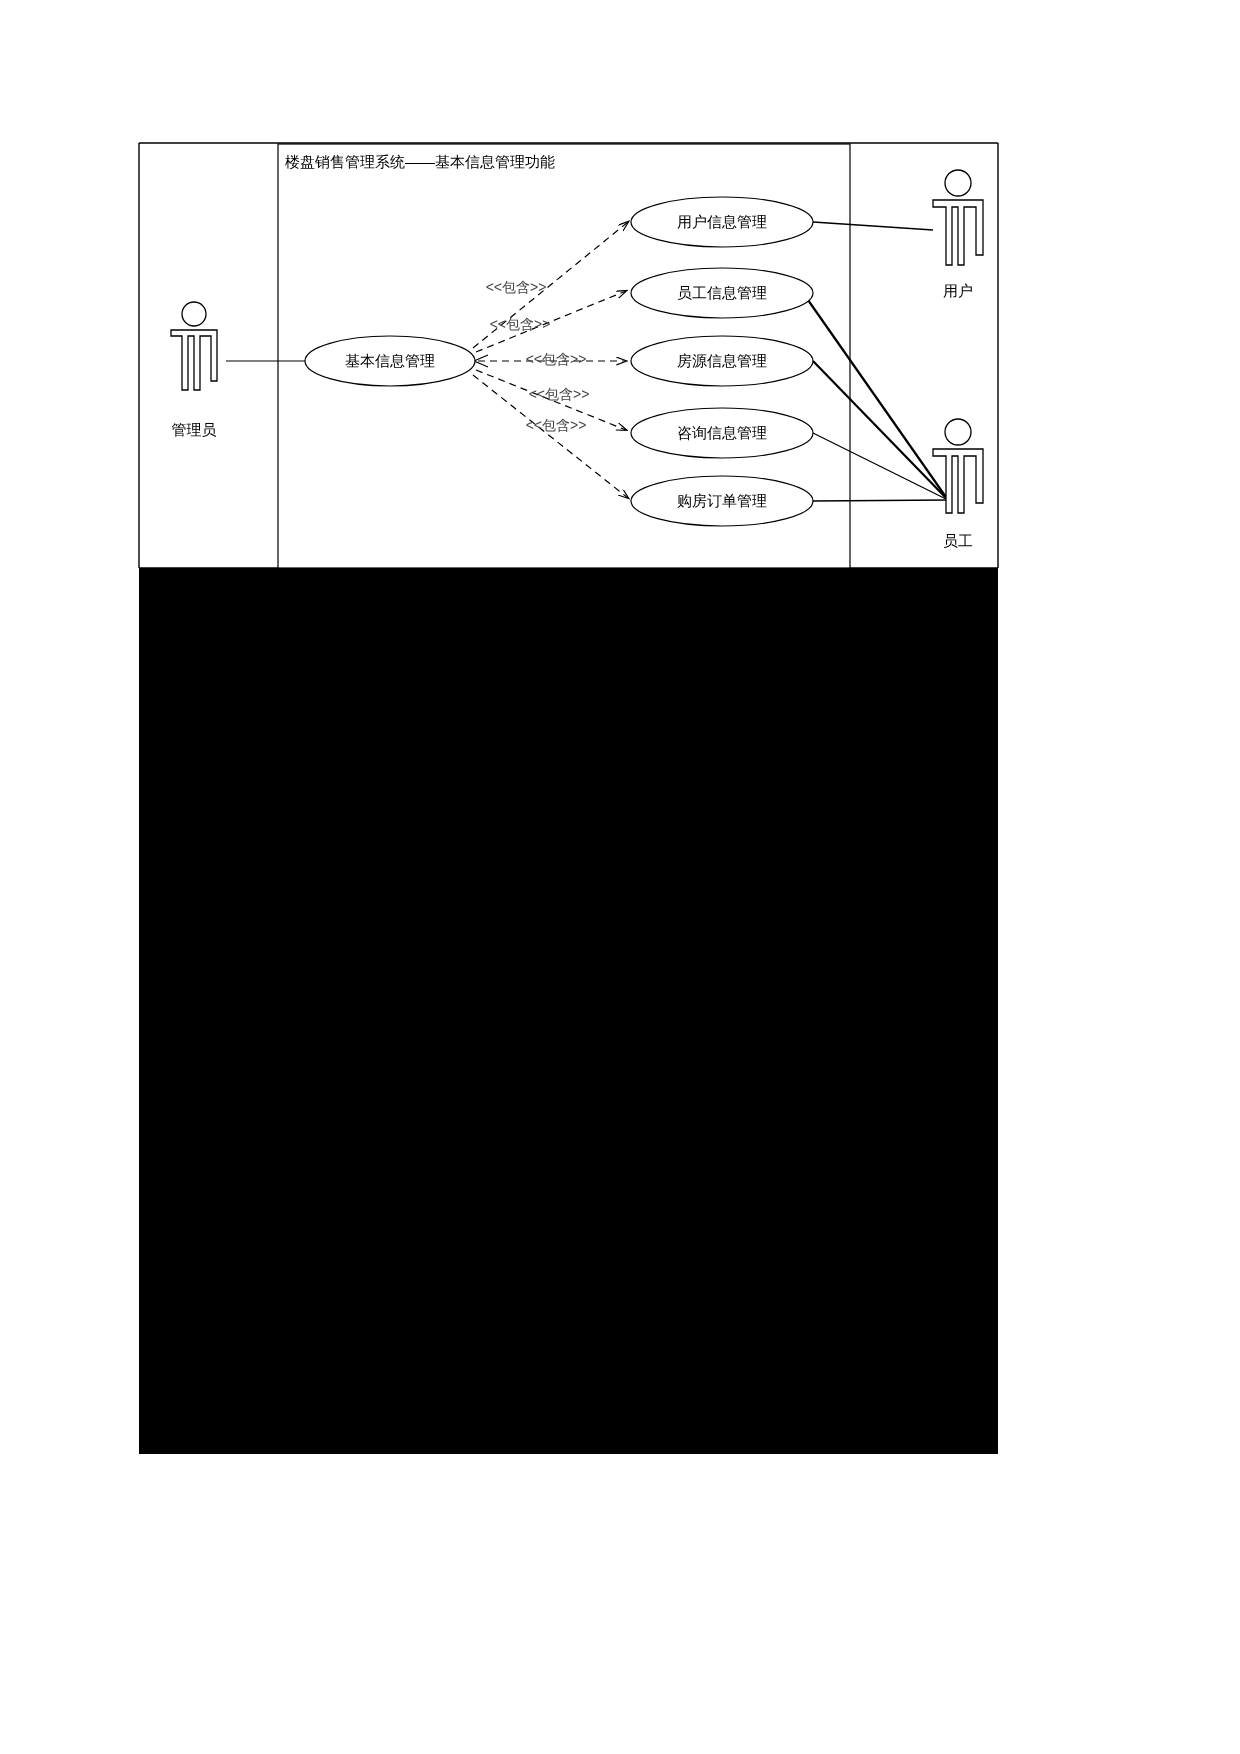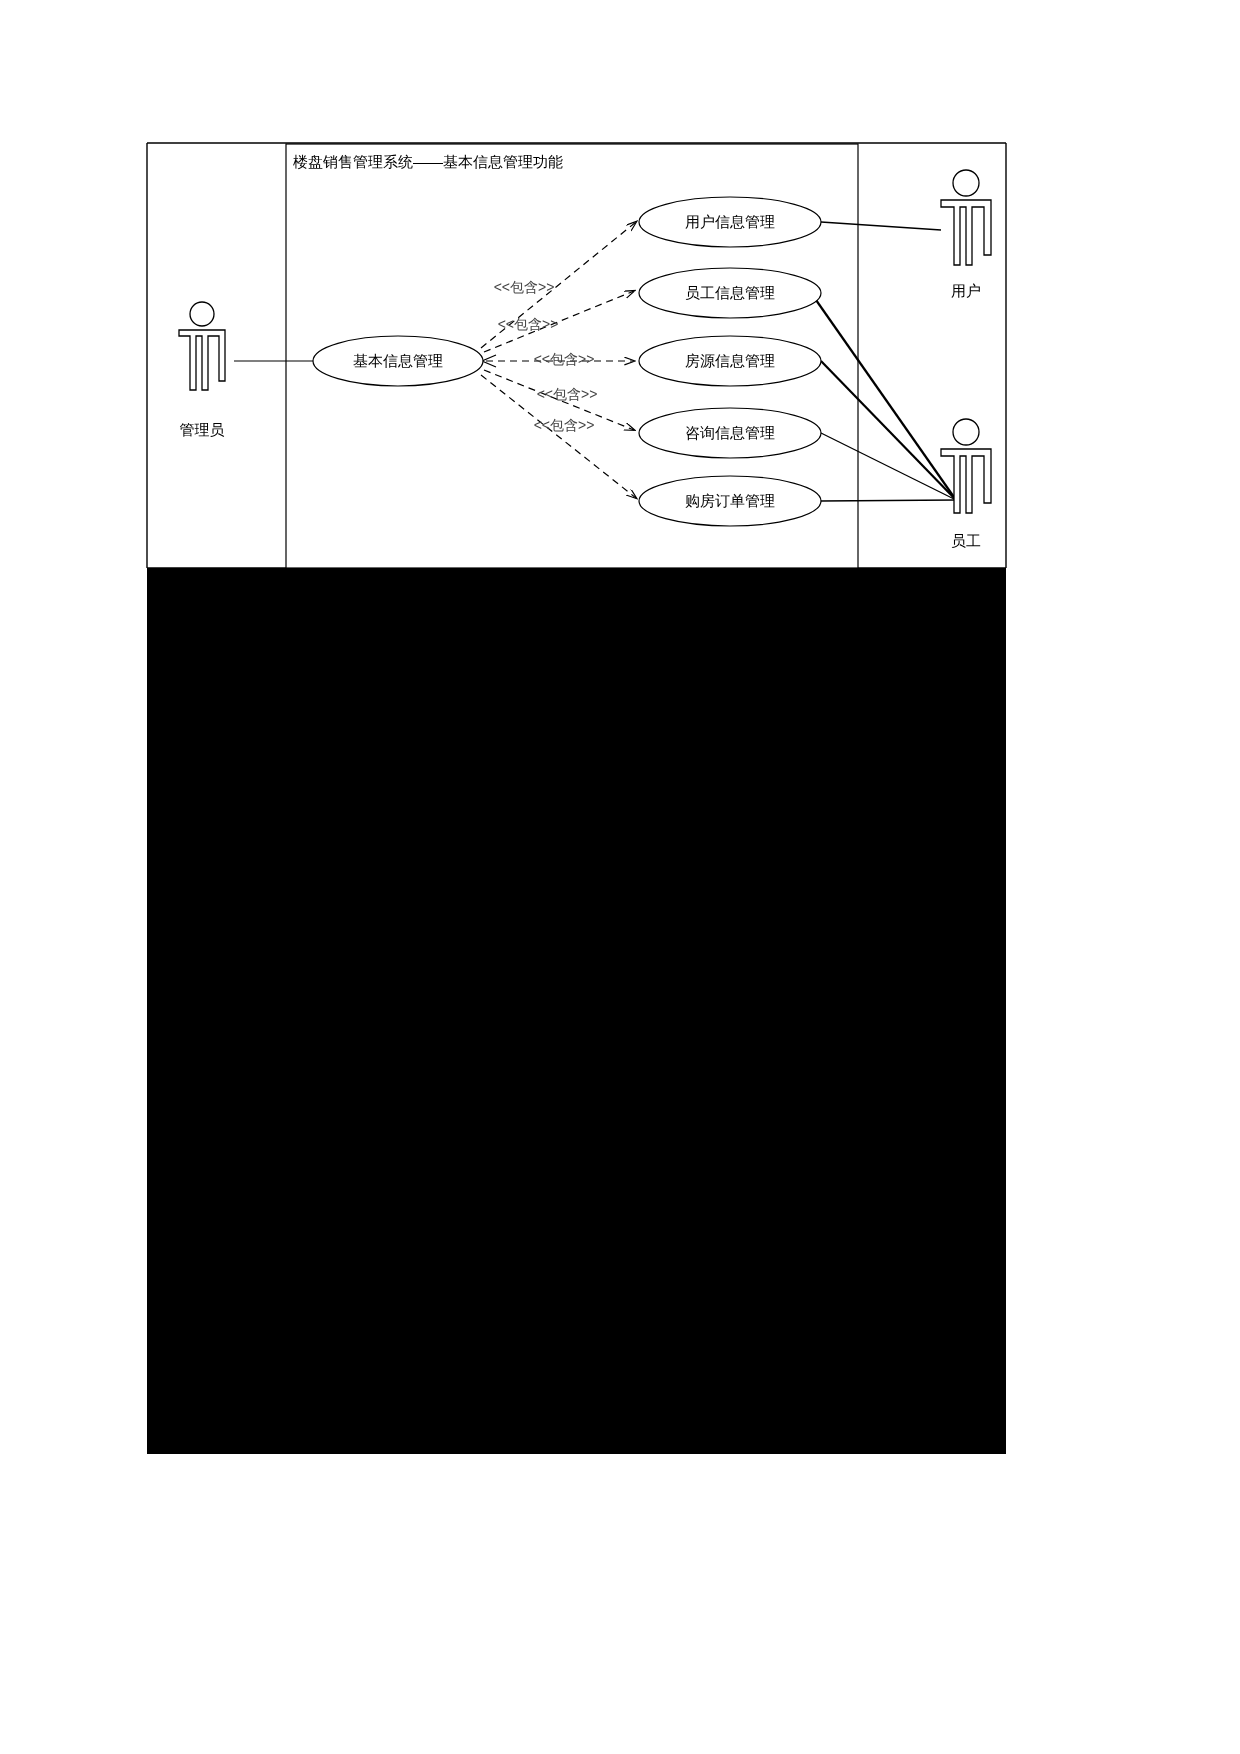--- a/index.html
+++ b/index.html
@@ -8,21 +8,21 @@
     background: #ffffff;
   }
   body {
     width: 1240px;
     height: 1754px;
     position: relative;
     font-family: "Liberation Sans", sans-serif;
   }
   #page {
     position: absolute;
-    left: 16px; top: 0;
+    left: 8px; top: 0;
     width: 1092px;
     height: 1754px;
     background: #ffffff;
     overflow: hidden;
   }
   
   #black-area {
     position: absolute;
     left: 131px;
     top: 568px;

